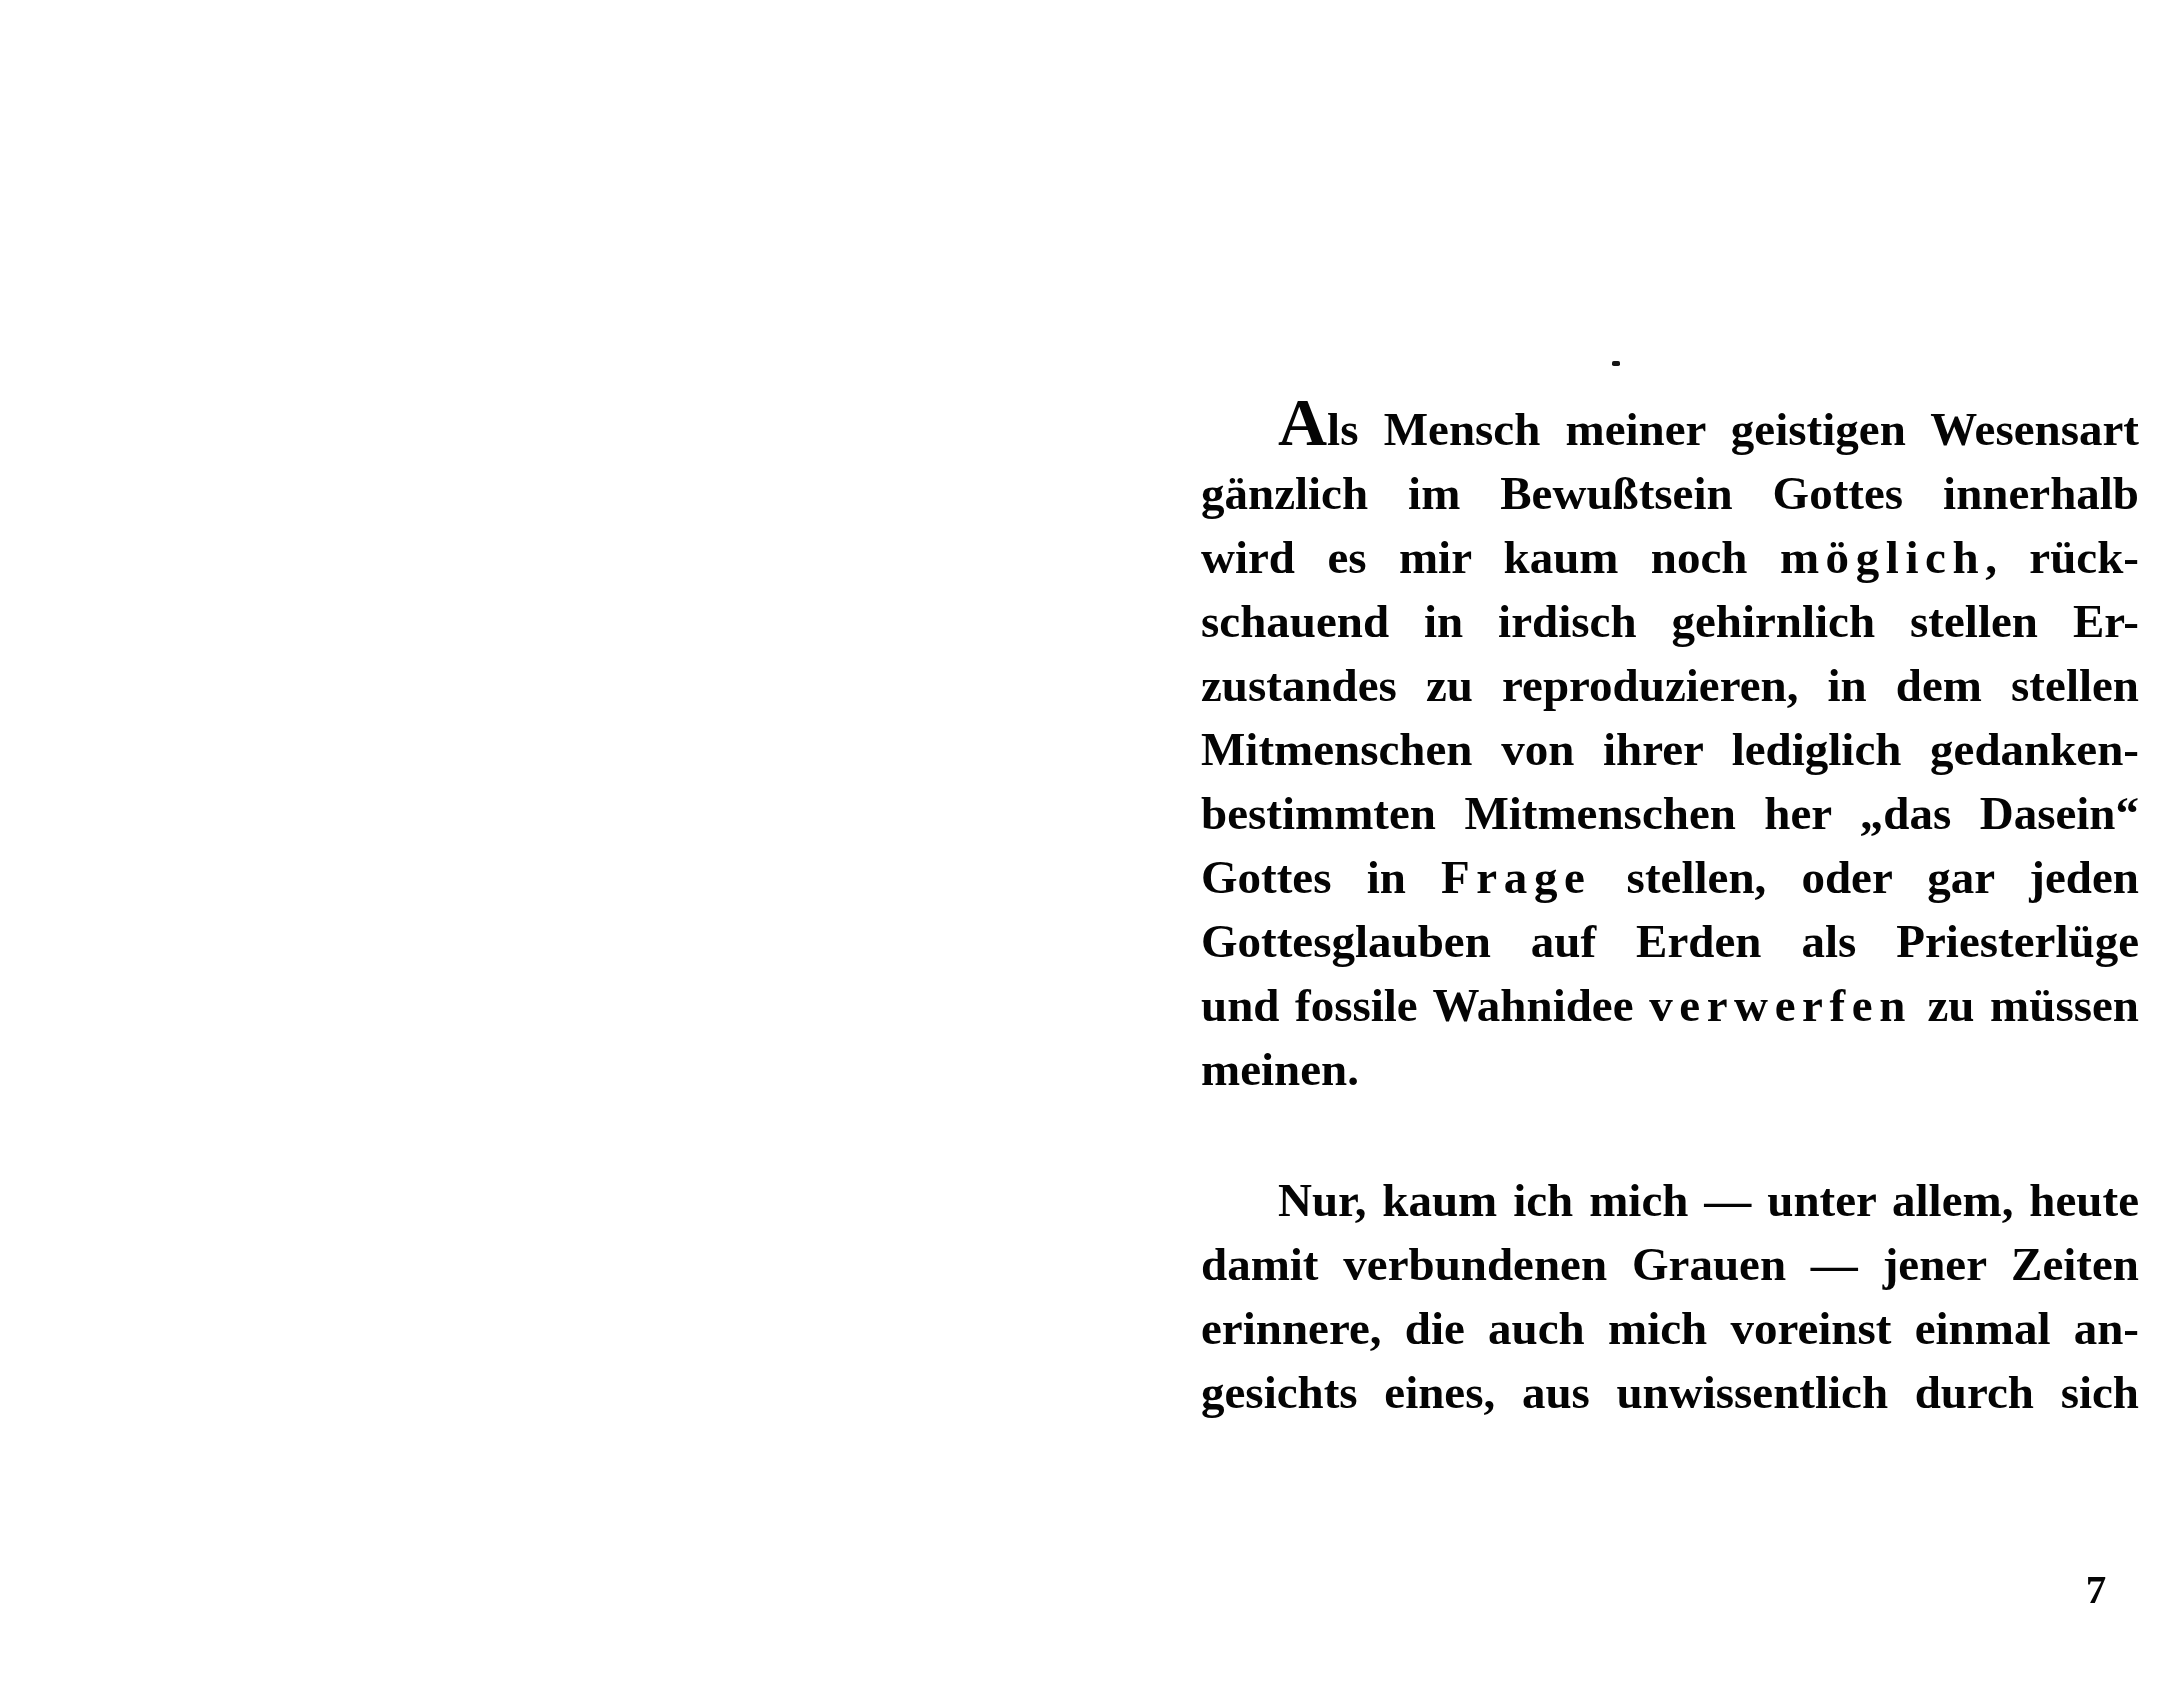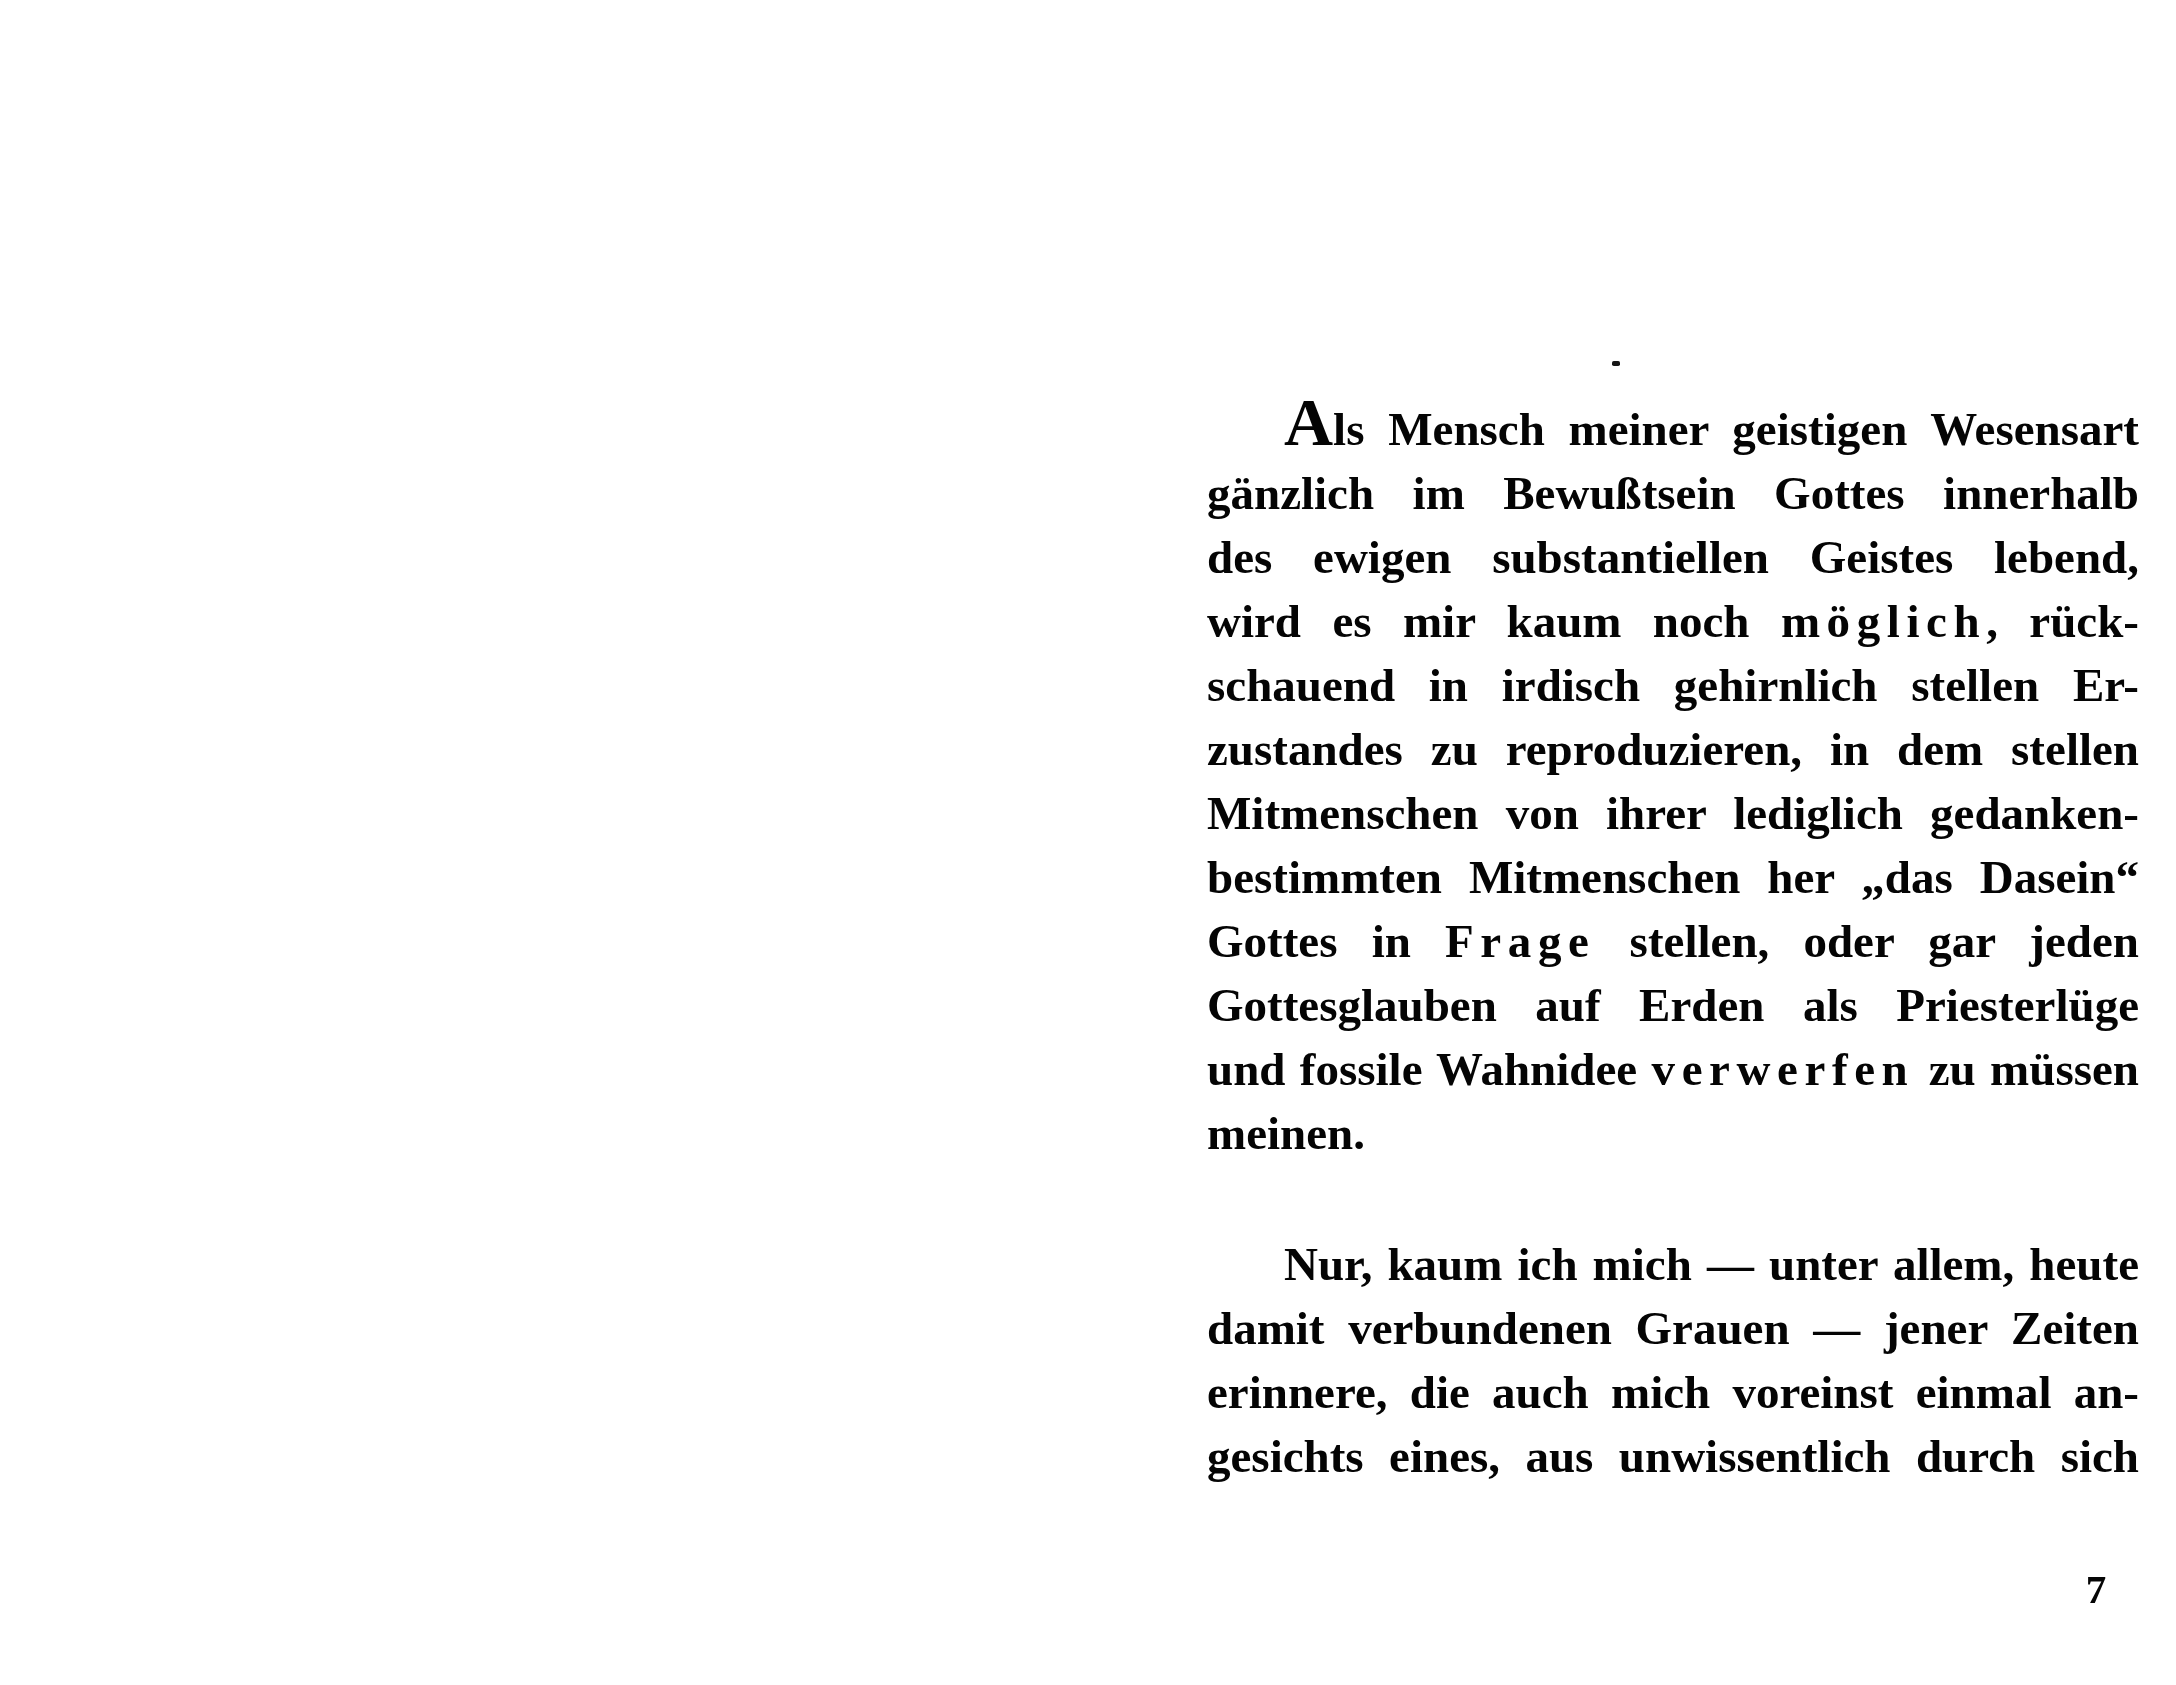--- a/index.html
+++ b/index.html
@@ -28,21 +28,20 @@
     font-size: 47px;
     line-height: 64px;
     word-spacing: 1.8px;
     color: #040404;
   }
   .para { margin: 0; }
   .para + .para { margin-top: 67px; }
   .line {
     text-align: justify;
     text-align-last: justify;
-    margin-left: 6px;
   }
   .line.left {
     text-align: center;
     text-align-last: left;
   }
   .line.indent { text-indent: 77px; }
   .seg.spaced { letter-spacing: 0.14em; }
   .seg.initial {
     font-size: 68px;
     line-height: 0;
@@ -70,21 +69,20 @@
 </style>
 </head>
 <body>
 
 <div class="page">
   <div class="ink-speck"></div>
   <div class="text-block">
       <div class="para">
         <div class="line indent"><span class="seg initial">A</span><span class="seg normal">ls Mensch meiner geistigen Wesensart</span></div>
         <div class="line"><span class="seg normal">gänzlich im Bewußtsein Gottes innerhalb</span></div>
-        <div class="line"><span class="seg normal">des ewigen substantiellen Geistes lebend,</span></div>
         <div class="line"><span class="seg normal">wird es mir kaum noch </span><span class="seg spaced">möglich</span><span class="seg normal">, rück-</span></div>
         <div class="line"><span class="seg normal">schauend in irdisch gehirnlich stellen Er-</span></div>
         <div class="line"><span class="seg normal">zustandes zu reproduzieren, in dem stellen</span></div>
         <div class="line"><span class="seg normal">Mitmenschen von ihrer lediglich gedanken-</span></div>
         <div class="line"><span class="seg normal">bestimmten Mitmenschen her „das Dasein“</span></div>
         <div class="line"><span class="seg normal">Gottes in </span><span class="seg spaced">Frage</span><span class="seg normal"> stellen, oder gar jeden</span></div>
         <div class="line"><span class="seg normal">Gottesglauben auf Erden als Priesterlüge</span></div>
         <div class="line"><span class="seg normal">und fossile Wahnidee </span><span class="seg spaced">verwerfen</span><span class="seg normal"> zu müssen</span></div>
         <div class="line left"><span class="seg normal">meinen.</span></div>
       </div>

